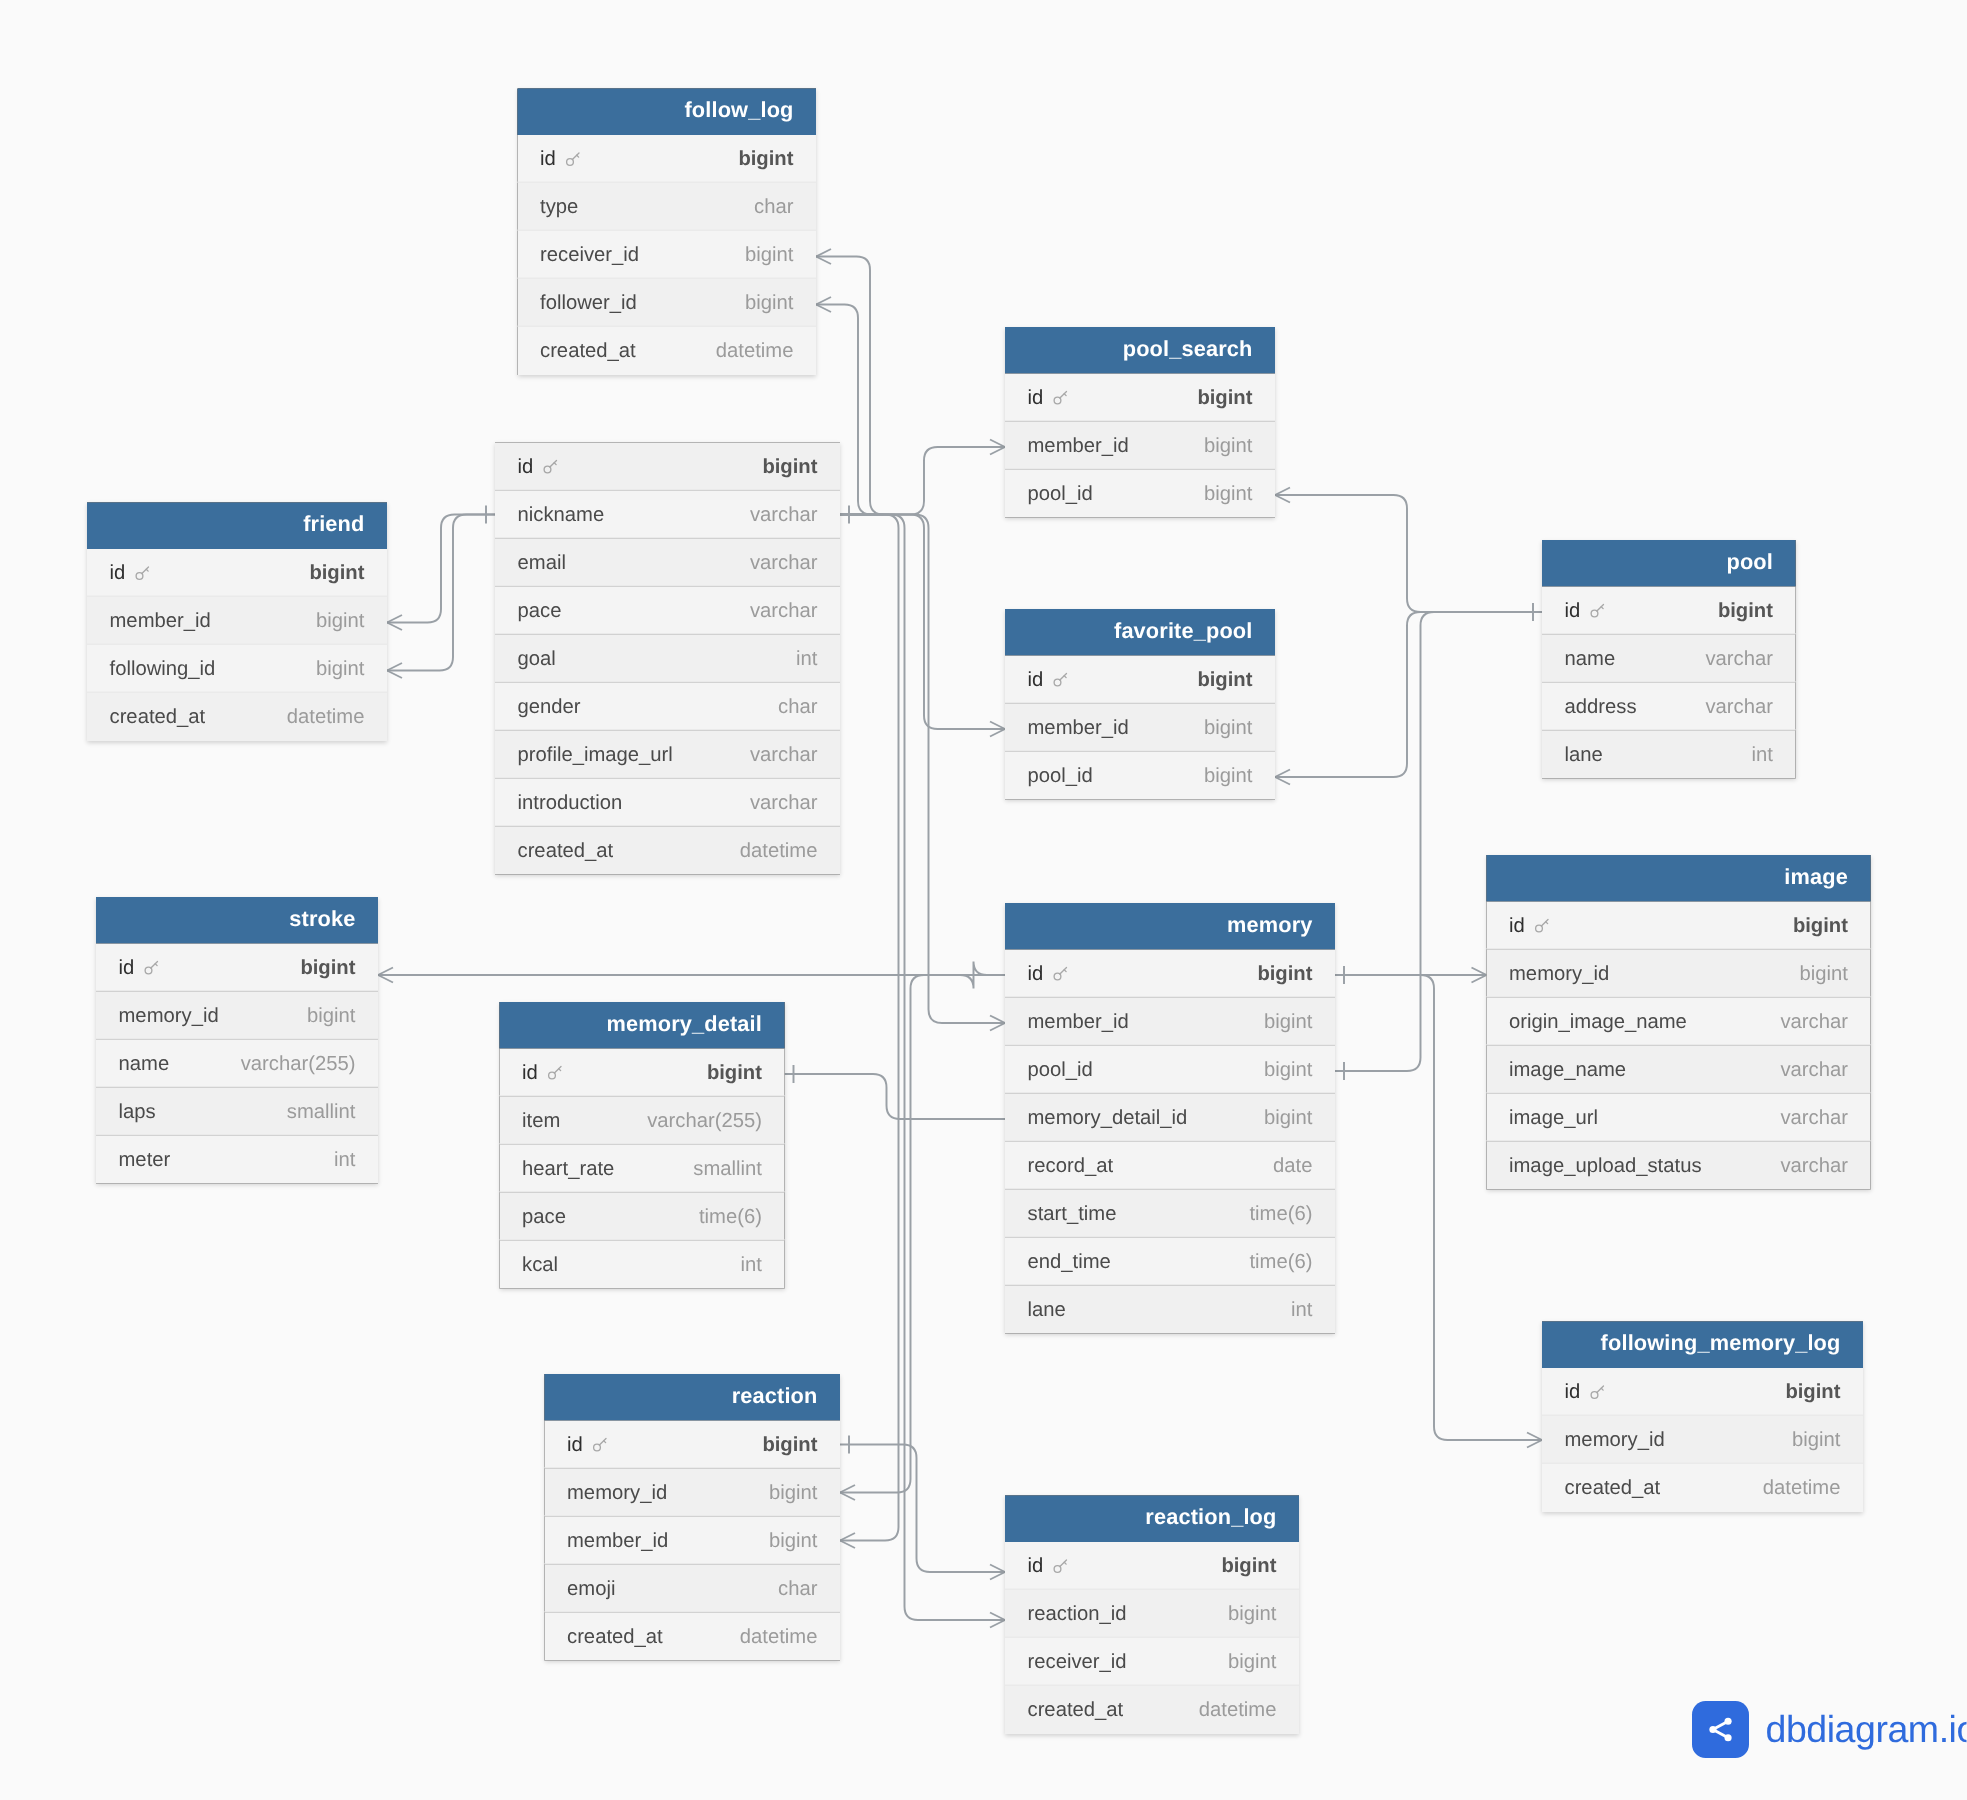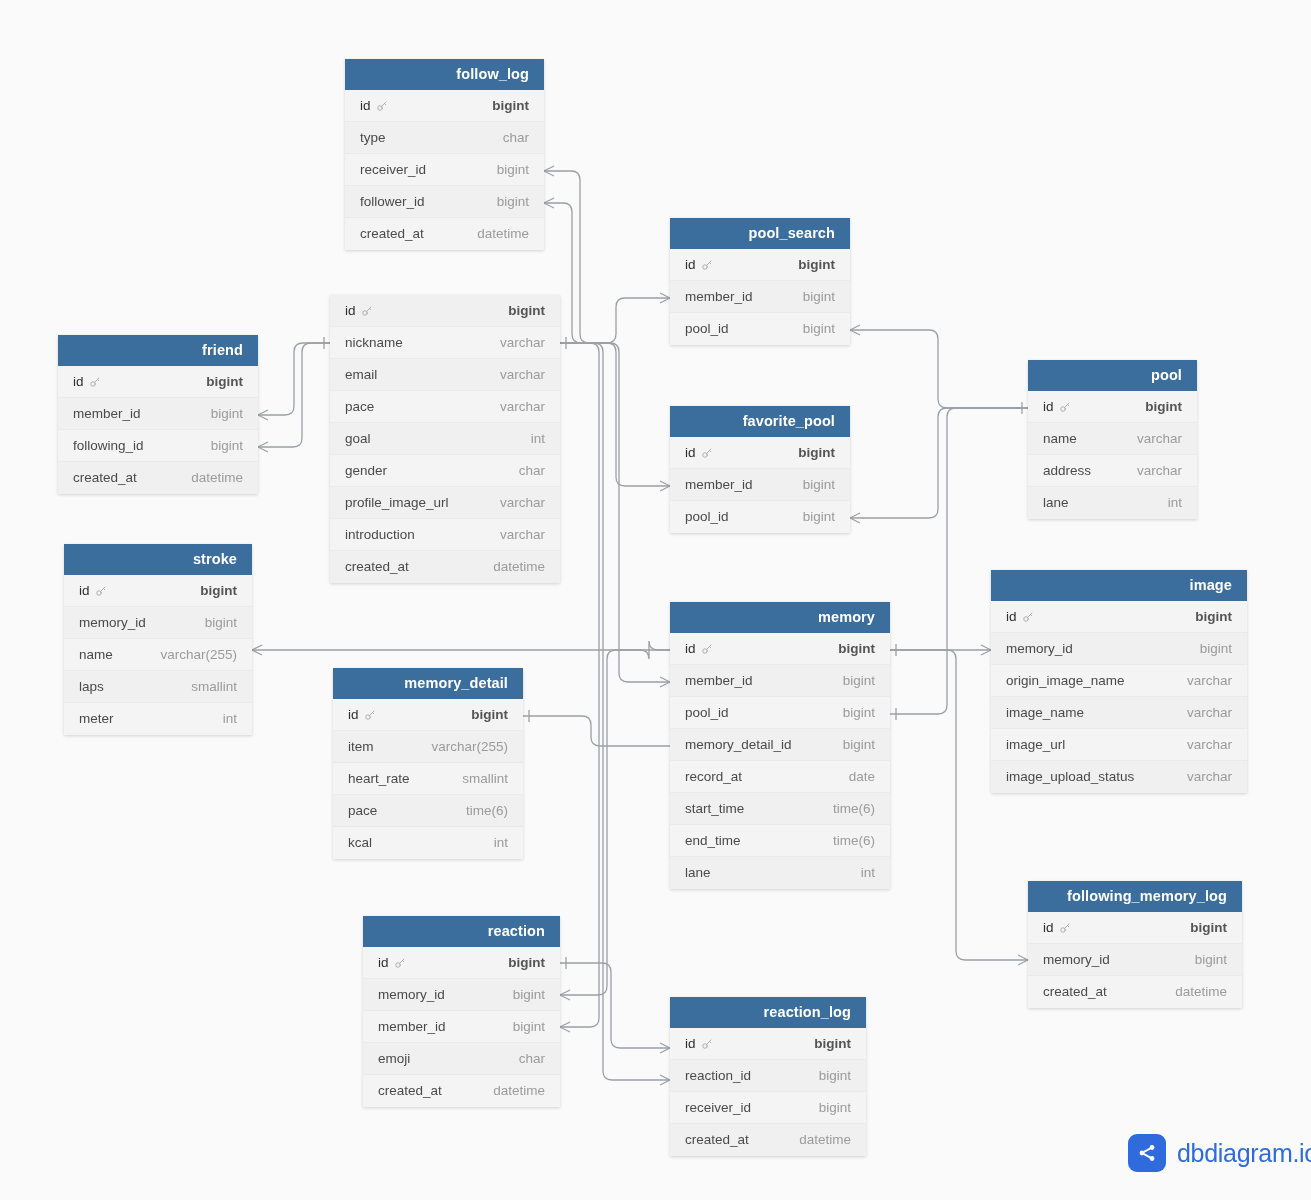--- a/index.html
+++ b/index.html
@@ -271,21 +271,21 @@
           </span>
           <span class="ftype">bigint</span>
         </div>
         <div class="row">
           <span class="fname">
             <span>created_at</span>
           </span>
           <span class="ftype">datetime</span>
         </div>
       </div>
-      <div class="table" style="left: 64px; top: 544px; width: 188px;">
+      <div class="table" style="left: 64px; top: 598px; width: 188px;">
         <div class="thead">stroke</div>
         <div class="row pk">
           <span class="fname">
             <span>id</span>
             <span class="keyicon">
               <svg viewBox="0 0 24 24" fill="none" stroke="#6b6b6b" stroke-width="1.8" stroke-linecap="round">
                 <circle cx="8" cy="16" r="4.5"></circle>
                 <path d="M11.2 12.8 L20 4"></path>
                 <path d="M17 7 L19.5 9.5"></path>
               </svg>

